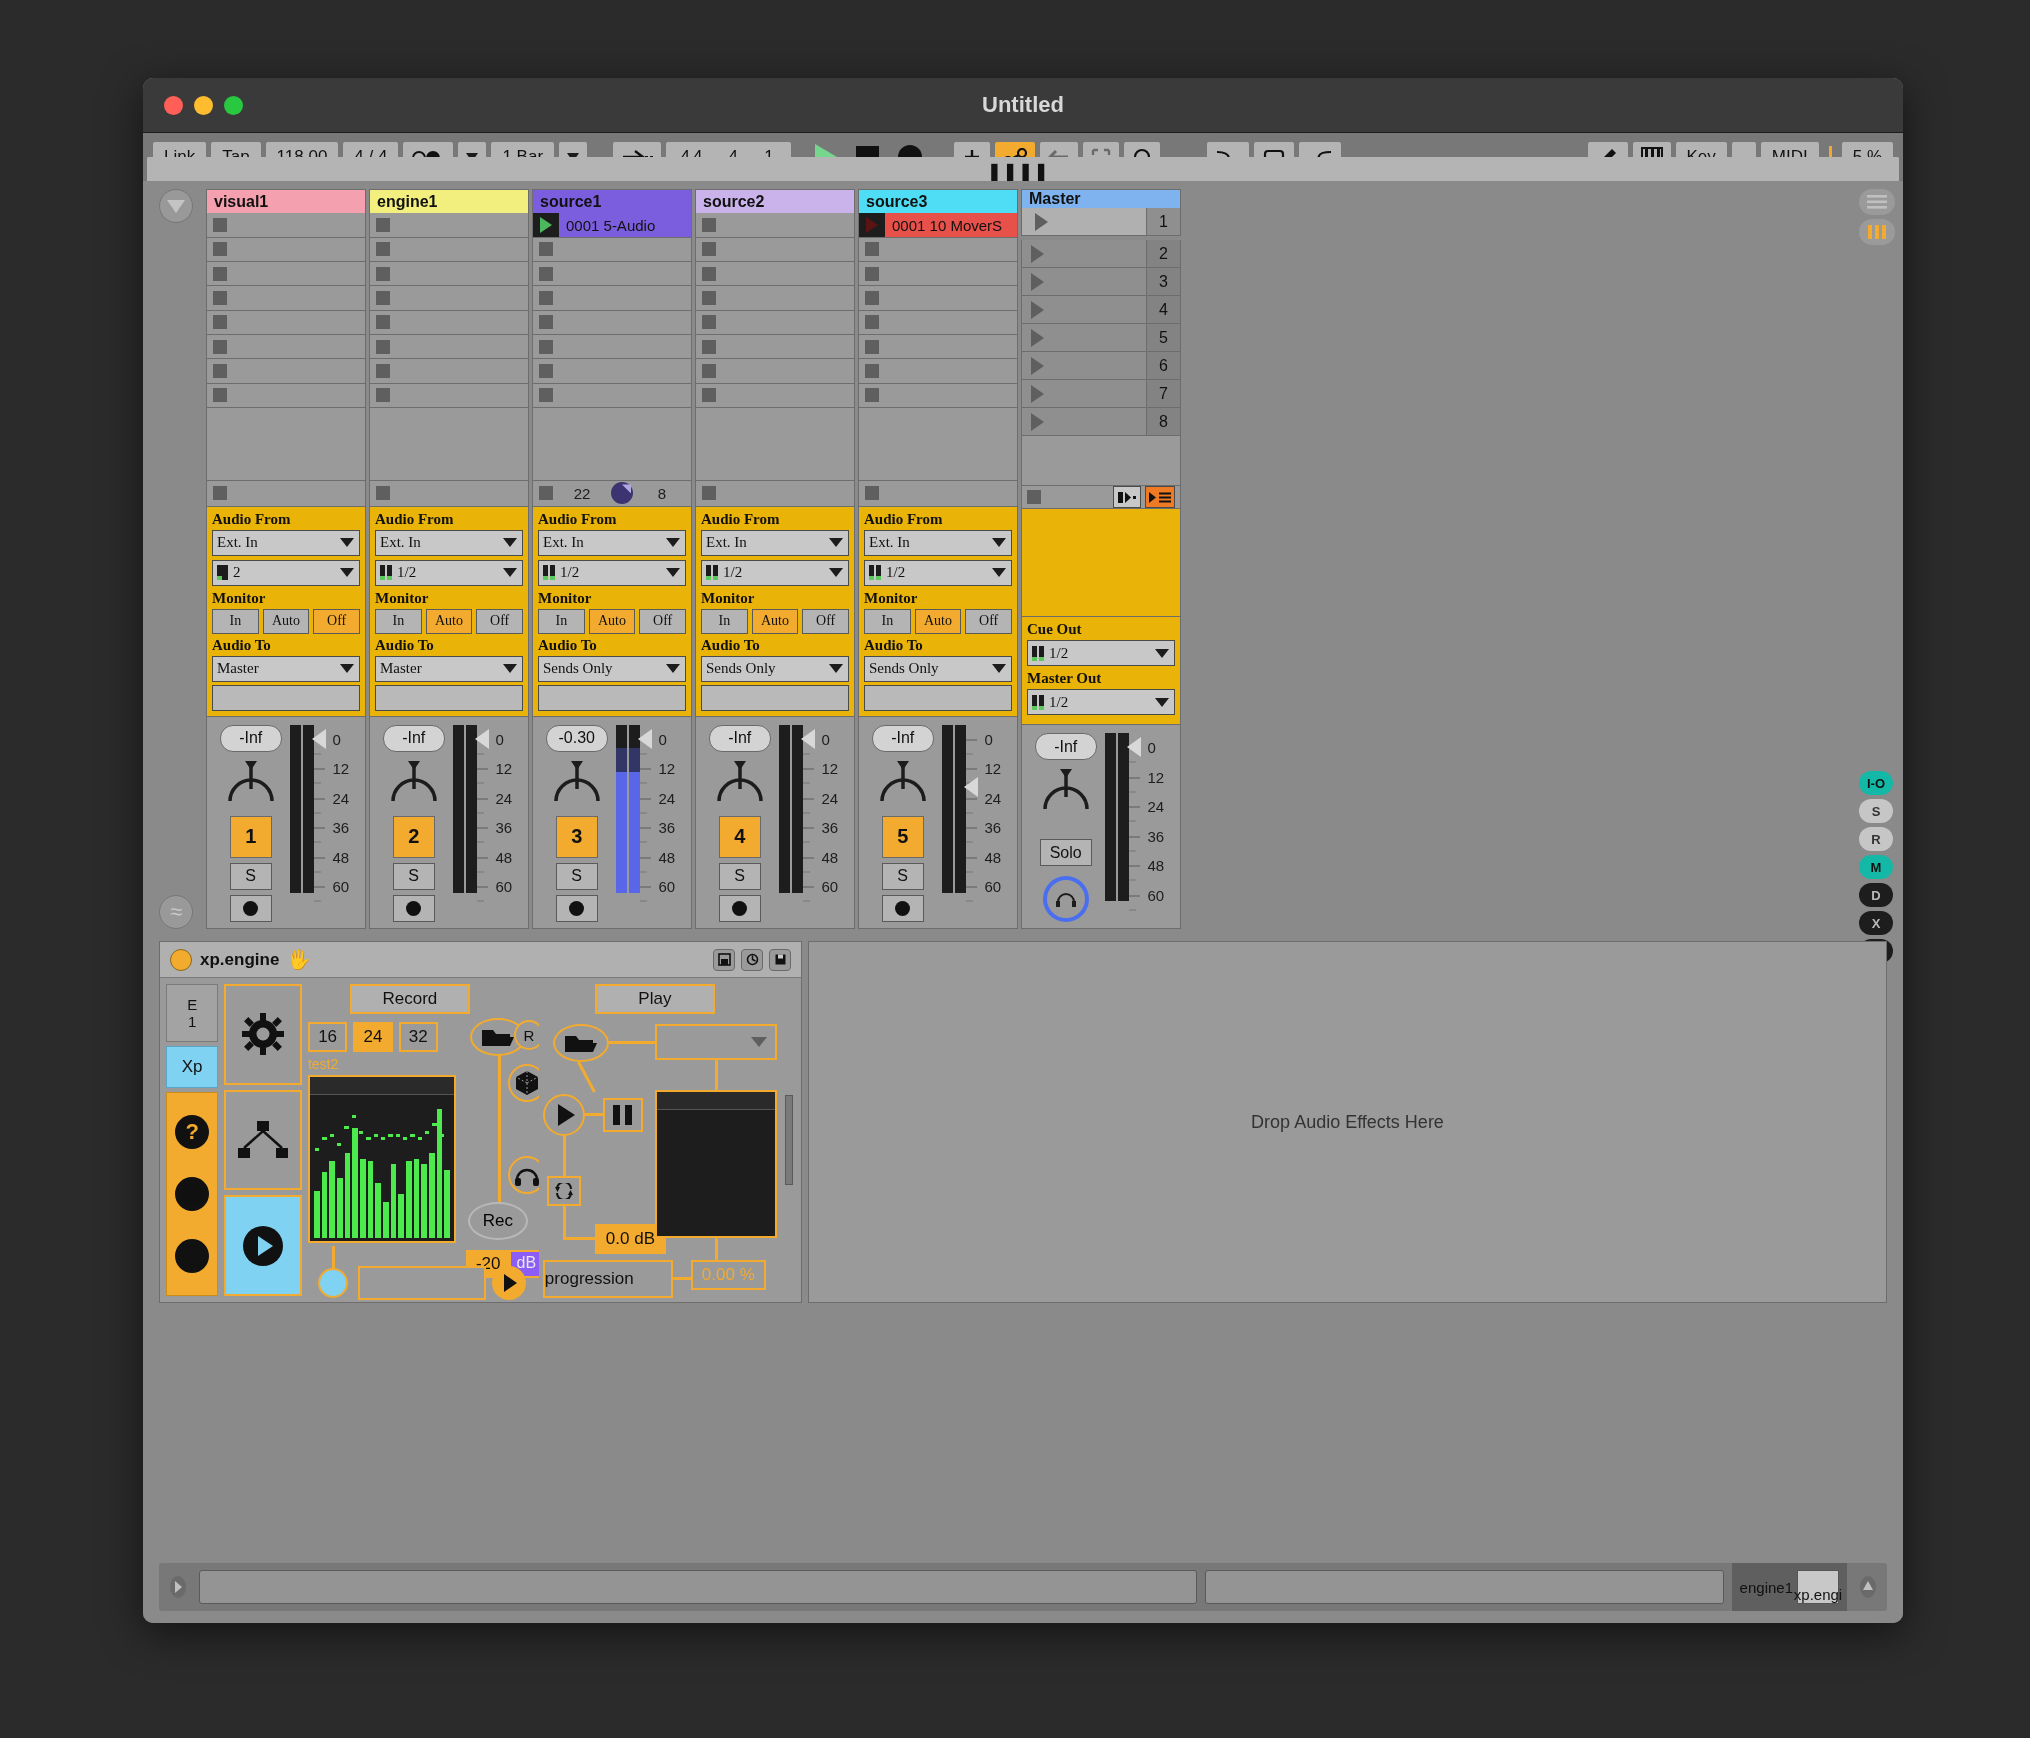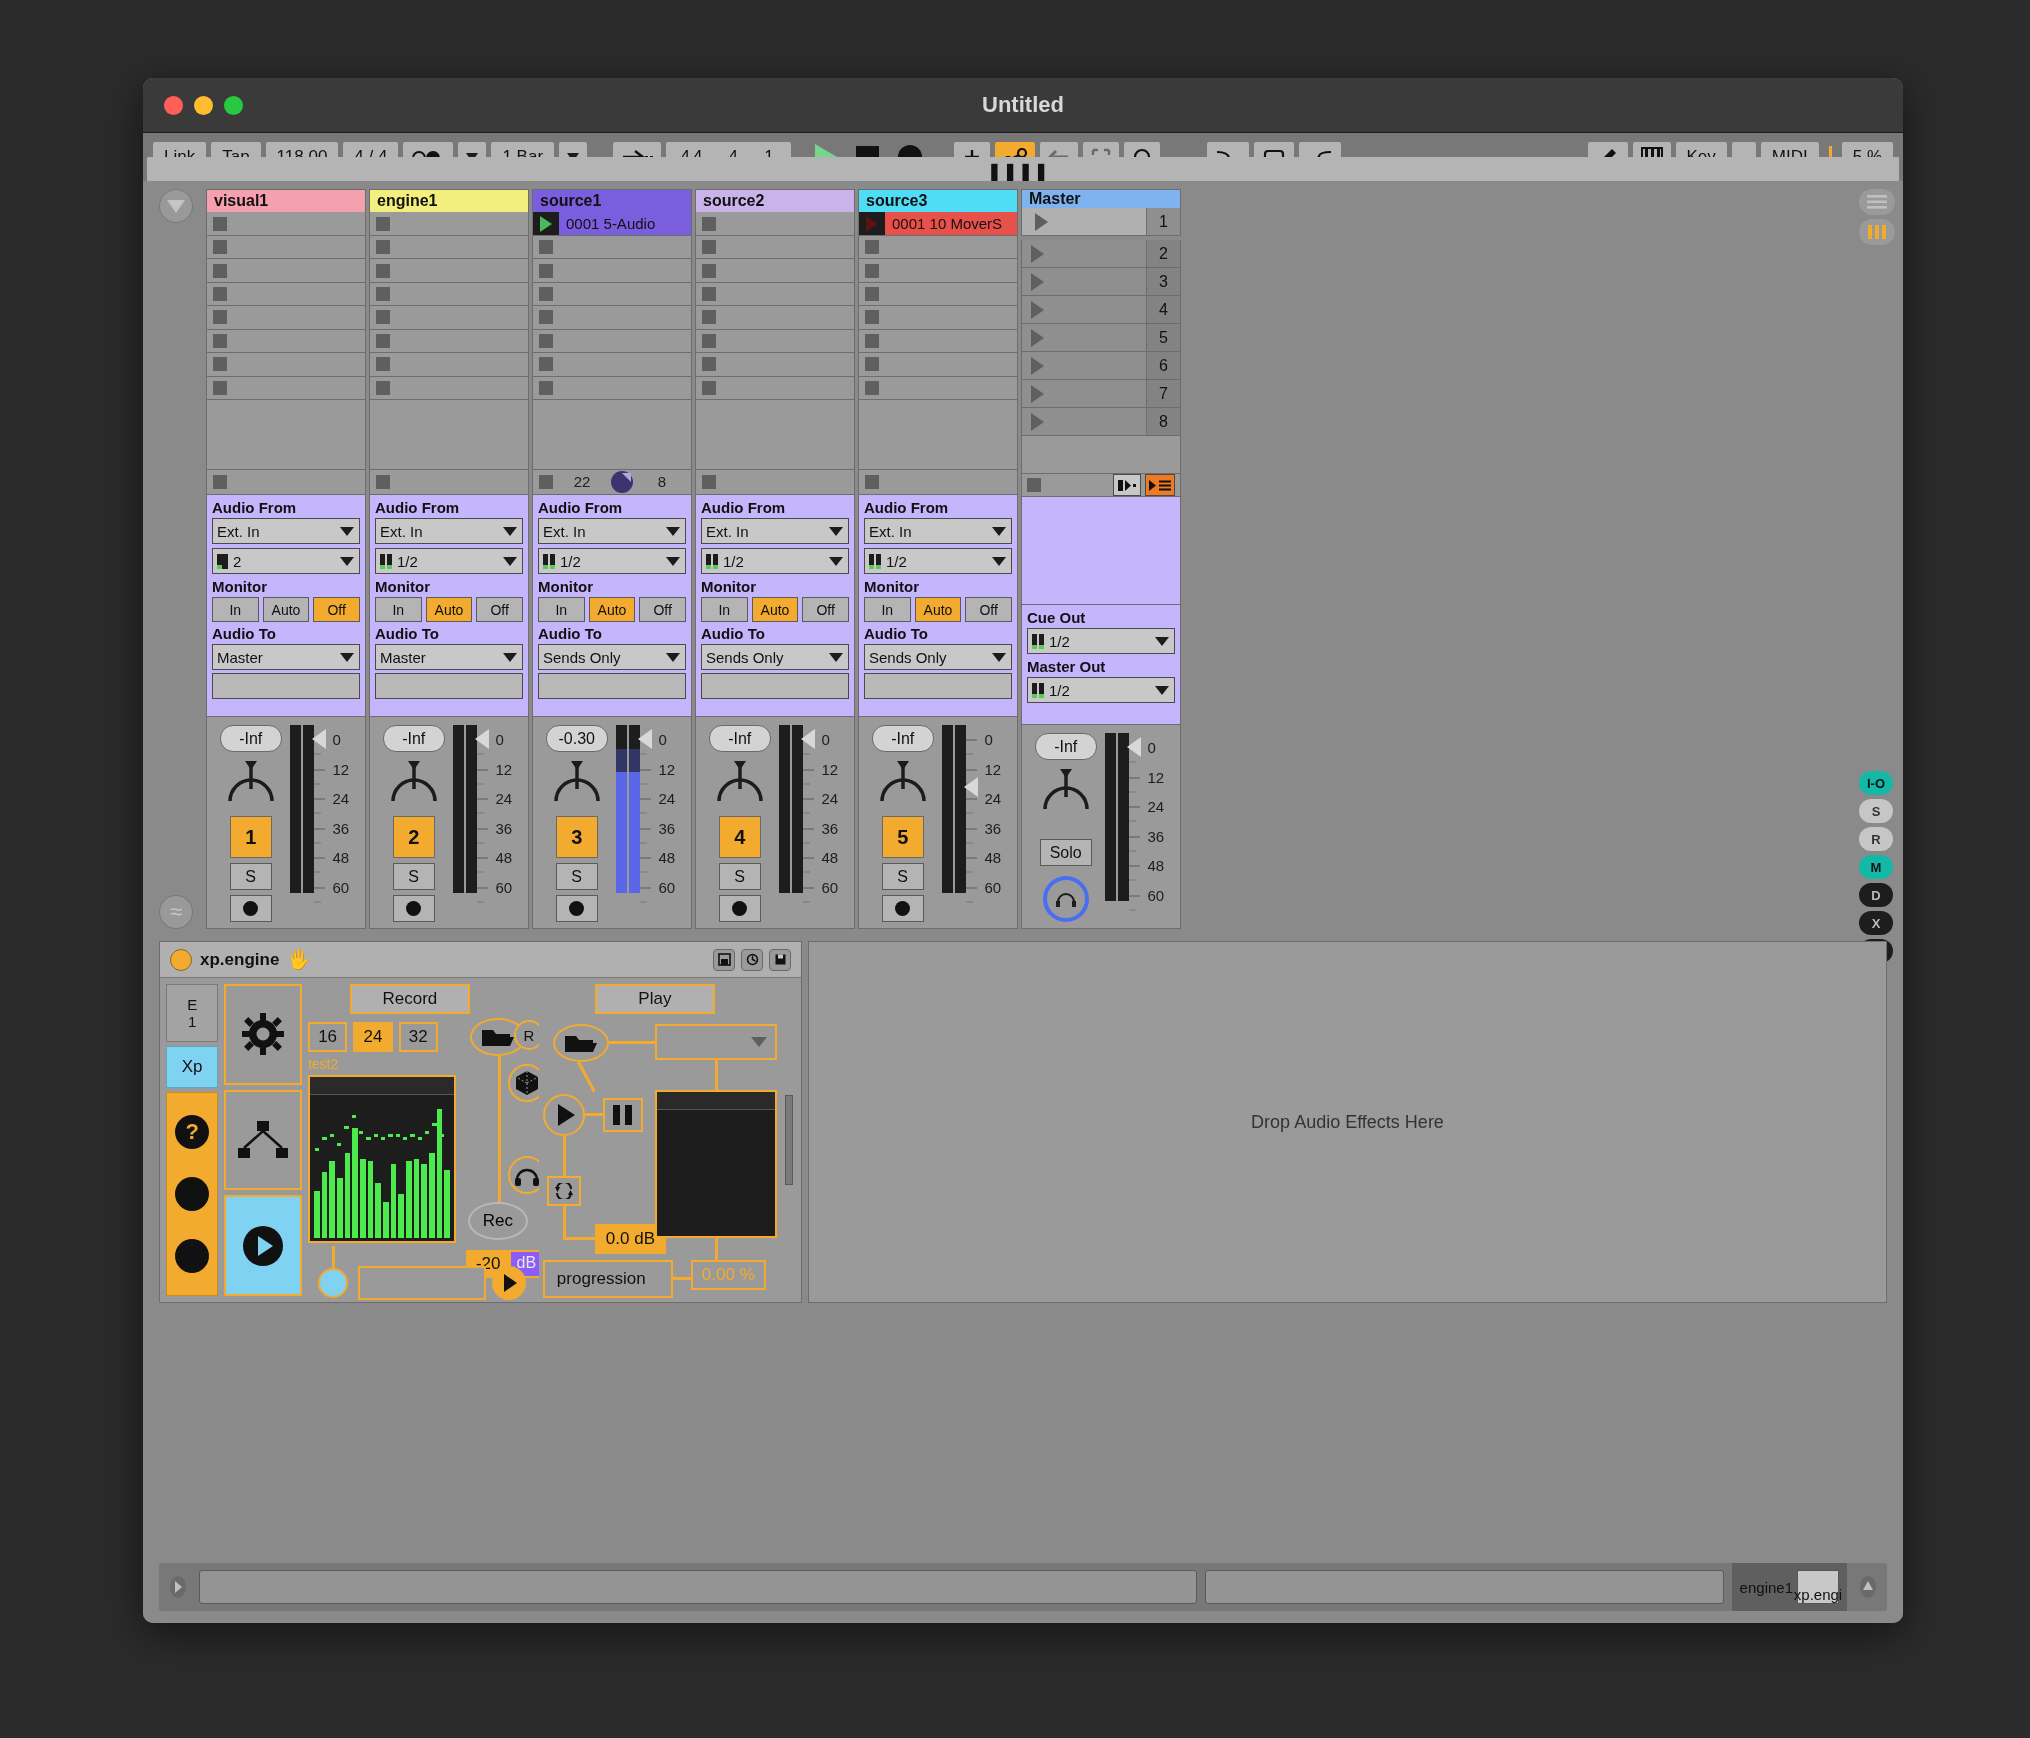--- a/index.html
+++ b/index.html
@@ -119,21 +119,21 @@
     width:22px;height:22px;border-radius:50%;background:#3b3470;
     position:relative;
   }
   .pie::after{
     content:""; position:absolute; left:50%; top:2px;
     width:9px;height:9px;background:#b1a7e0;
     clip-path:polygon(0 0,100% 0,100% 100%);
   }
 
   
-  .iobox { background:#c4b5fd; border:1px solid #6d6d6d; border-top:none; padding:4px 5px 17px 5px; }
+  .iobox { background:#eab308; border:1px solid #6d6d6d; border-top:none; padding:4px 5px 5px 5px;font-family:Liberation Serif, serif; }
   .iolbl { font-size:15px; font-weight:bold; color:#111; margin-bottom:2px; }
   .sel {
     height:26px; background:#c8c8c8; border:1px solid #4a4a4a;
     display:flex; align-items:center; padding:0 4px;
     font-size:15px; color:#111; position:relative; margin-bottom:4px;
   }
   .sel .caret{
     position:absolute; right:5px; width:0;height:0;
     border-left:7px solid transparent;border-right:7px solid transparent;border-top:9px solid #1c1c1c;
   }
@@ -1294,21 +1294,21 @@
                   <polygon points="14,12 19,12 16.5,7" fill="#111"></polygon>
                 </svg>
             </div>
             <div class="oline" style="left:24px;top:222px;width:3px;height:34px;"></div>
             <div class="oline" style="left:24px;top:253px;width:42px;height:3px;"></div>
             <div style="position:absolute;left:56px;top:240px;border:2px solid #f2ab2e;background:#f2ab2e;padding:3px 9px;font-size:17px;color:#111;">0.0 dB</div>
             <div class="blackdisp" style="position:absolute;left:116px;top:106px;width:122px;height:148px;">
               <div class="hdr"></div>
             </div>
             <div class="oline" style="left:176px;top:254px;width:3px;height:24px;"></div>
-            <div style="position:absolute;left:4px;top:276px;width:130px;height:38px;border:2px solid #f2ab2e;background:#9a9a9a;display:flex;align-items:center;padding-left:12px;font-size:17px;color:#111;">progression</div>
+            <div style="position:absolute;left:4px;top:276px;width:130px;height:38px;border:2px solid #f2ab2e;background:#9a9a9a;display:flex;align-items:center;font-size:17px;color:#111;">progression</div>
             <div class="oline" style="left:132px;top:293px;width:22px;height:3px;"></div>
             <div style="position:absolute;left:152px;top:276px;border:2px solid #f2ab2e;background:#9a9a9a;padding:3px 9px;font-size:17px;color:#f2ab2e;">0.00 %</div>
           </div>
 
           <div style="width:10px;display:flex;flex-direction:column;justify-content:center;">
             <div style="width:8px;height:90px;background:#7a7a7a;border:1px solid #5a5a5a;"></div>
           </div>
         </div>
       </div>
 

